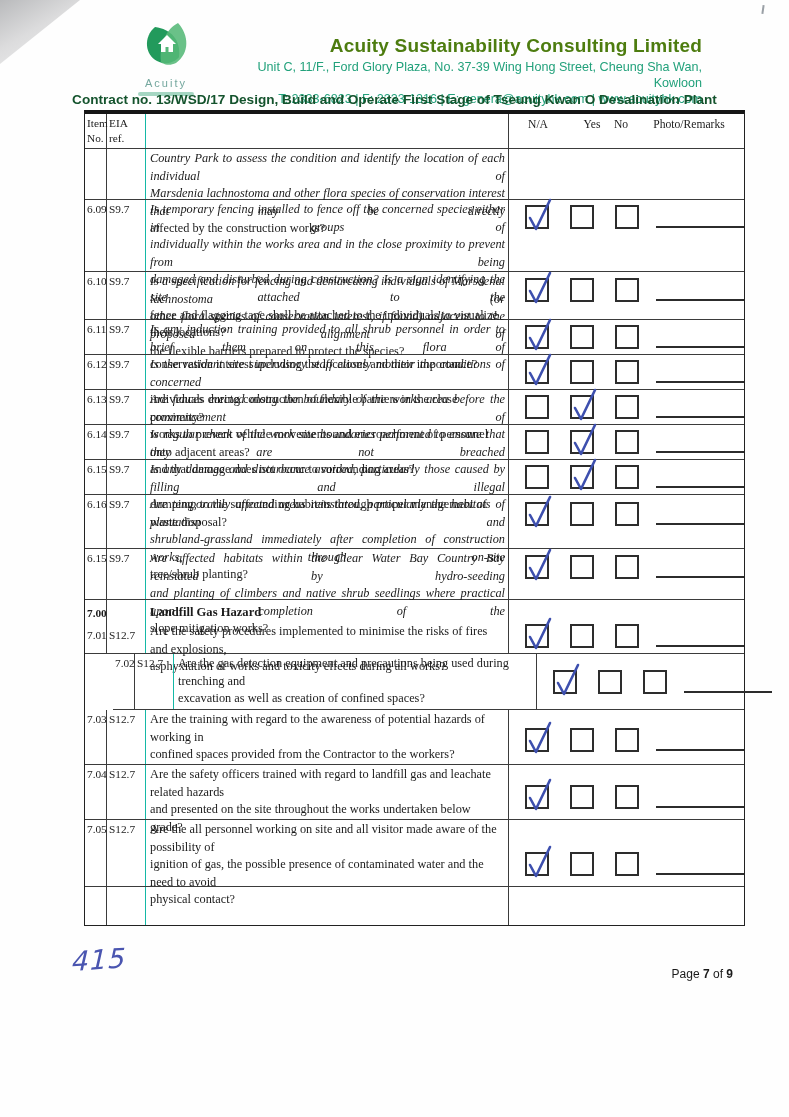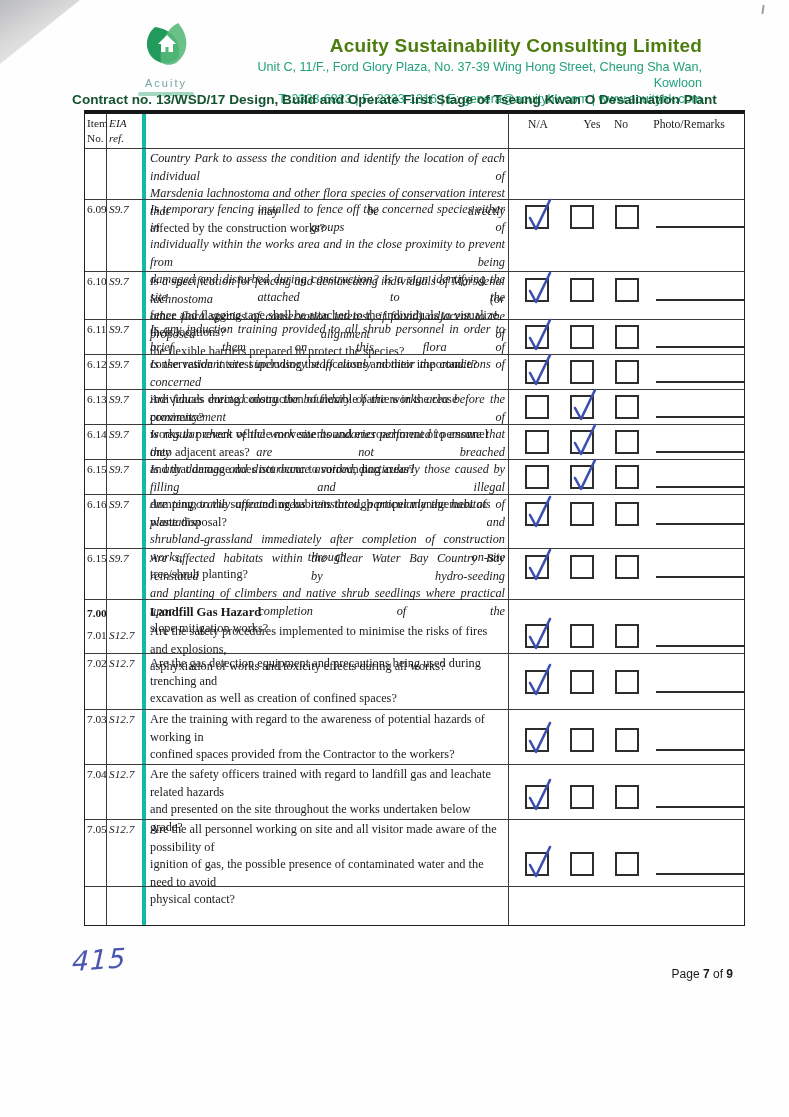--- a/index.html
+++ b/index.html
@@ -19,21 +19,21 @@
   .addr{font-size:12.6px;color:#22a17b;line-height:16px;margin-top:2px;}
   .contacts{font-size:12.6px;color:#22a17b;line-height:16px;}
   .doc-title{position:absolute;top:92px;left:0;width:789px;text-align:center;
         font-family:"Liberation Sans",sans-serif;font-weight:bold;font-size:13.6px;color:#14532d;}
   
   .checklist{position:absolute;top:110px;left:84px;width:661px;box-sizing:border-box;
         border:1.6px solid #222;border-top:4px solid #161616;background:#fff;}
   .row{display:flex;box-sizing:border-box;border-bottom:1px solid #3b3b3b;position:relative;}
   .row:last-child{border-bottom:none;}
   .c-item{width:22px;box-sizing:border-box;border-right:1px solid #3b3b3b;font-size:11.3px;line-height:15px;padding:2px 0 0 2px;}
-  .c-eia{width:39px;box-sizing:border-box;border-right:4px solid #14b8a6;font-size:11.3px;line-height:15px;padding:2px 0 0 2px;font-style:italic;}
+  .c-eia{width:39px;box-sizing:border-box;border-right:1px solid #14b8a6;font-size:11.3px;line-height:15px;padding:2px 0 0 2px;}
   .c-q{width:363px;box-sizing:border-box;border-right:1px solid #3b3b3b;padding:1px 3px 0 4px;font-size:12.3px;}
   .c-a{flex:1;position:relative;}
   .ln{line-height:17.6px;white-space:normal;}
   .j{text-align:justify;text-align-last:justify;font-style:italic;}
   .qh{font-weight:bold;line-height:22px;font-size:12.6px;}
   .gi{line-height:22px;font-size:11.3px;}
   .b{font-weight:bold;}
   .hl{position:absolute;top:4px;transform:translateX(-50%);font-size:11.6px;white-space:nowrap;}
   .cb{position:absolute;width:24px;height:24px;box-sizing:border-box;border:2px solid #2d2d2d;background:#fff;}
   .check{position:absolute;width:34px;height:40px;overflow:visible;}
@@ -310,21 +310,21 @@
           <div class="c-a">
             <div class="cb" style="left: 16px; top: 24px;"></div>
             <div class="cb" style="left: 61px; top: 24px;"></div>
             <div class="cb" style="left: 106px; top: 24px;"></div>
             <svg class="check" viewBox="0 0 34 40" style="left: 13px; top: 14px;">
               <path d="M8 23 L14 34 L28 5"></path>
             </svg>
             <div class="rl" style="top: 45px;"></div>
           </div>
         </div>
-        <div class="row" style="height: 56px;">
+        <div class="row" style="height: 56px; margin-left: 28px;">
           <div class="c-item">
             <div>7.02</div>
           </div>
           <div class="c-eia">
             <div>S12.7</div>
           </div>
           <div class="c-q">
             <div class="ln">Are the gas detection equipment and precautions being used during trenching and</div>
             <div class="ln">excavation as well as creation of confined spaces?</div>
           </div>

